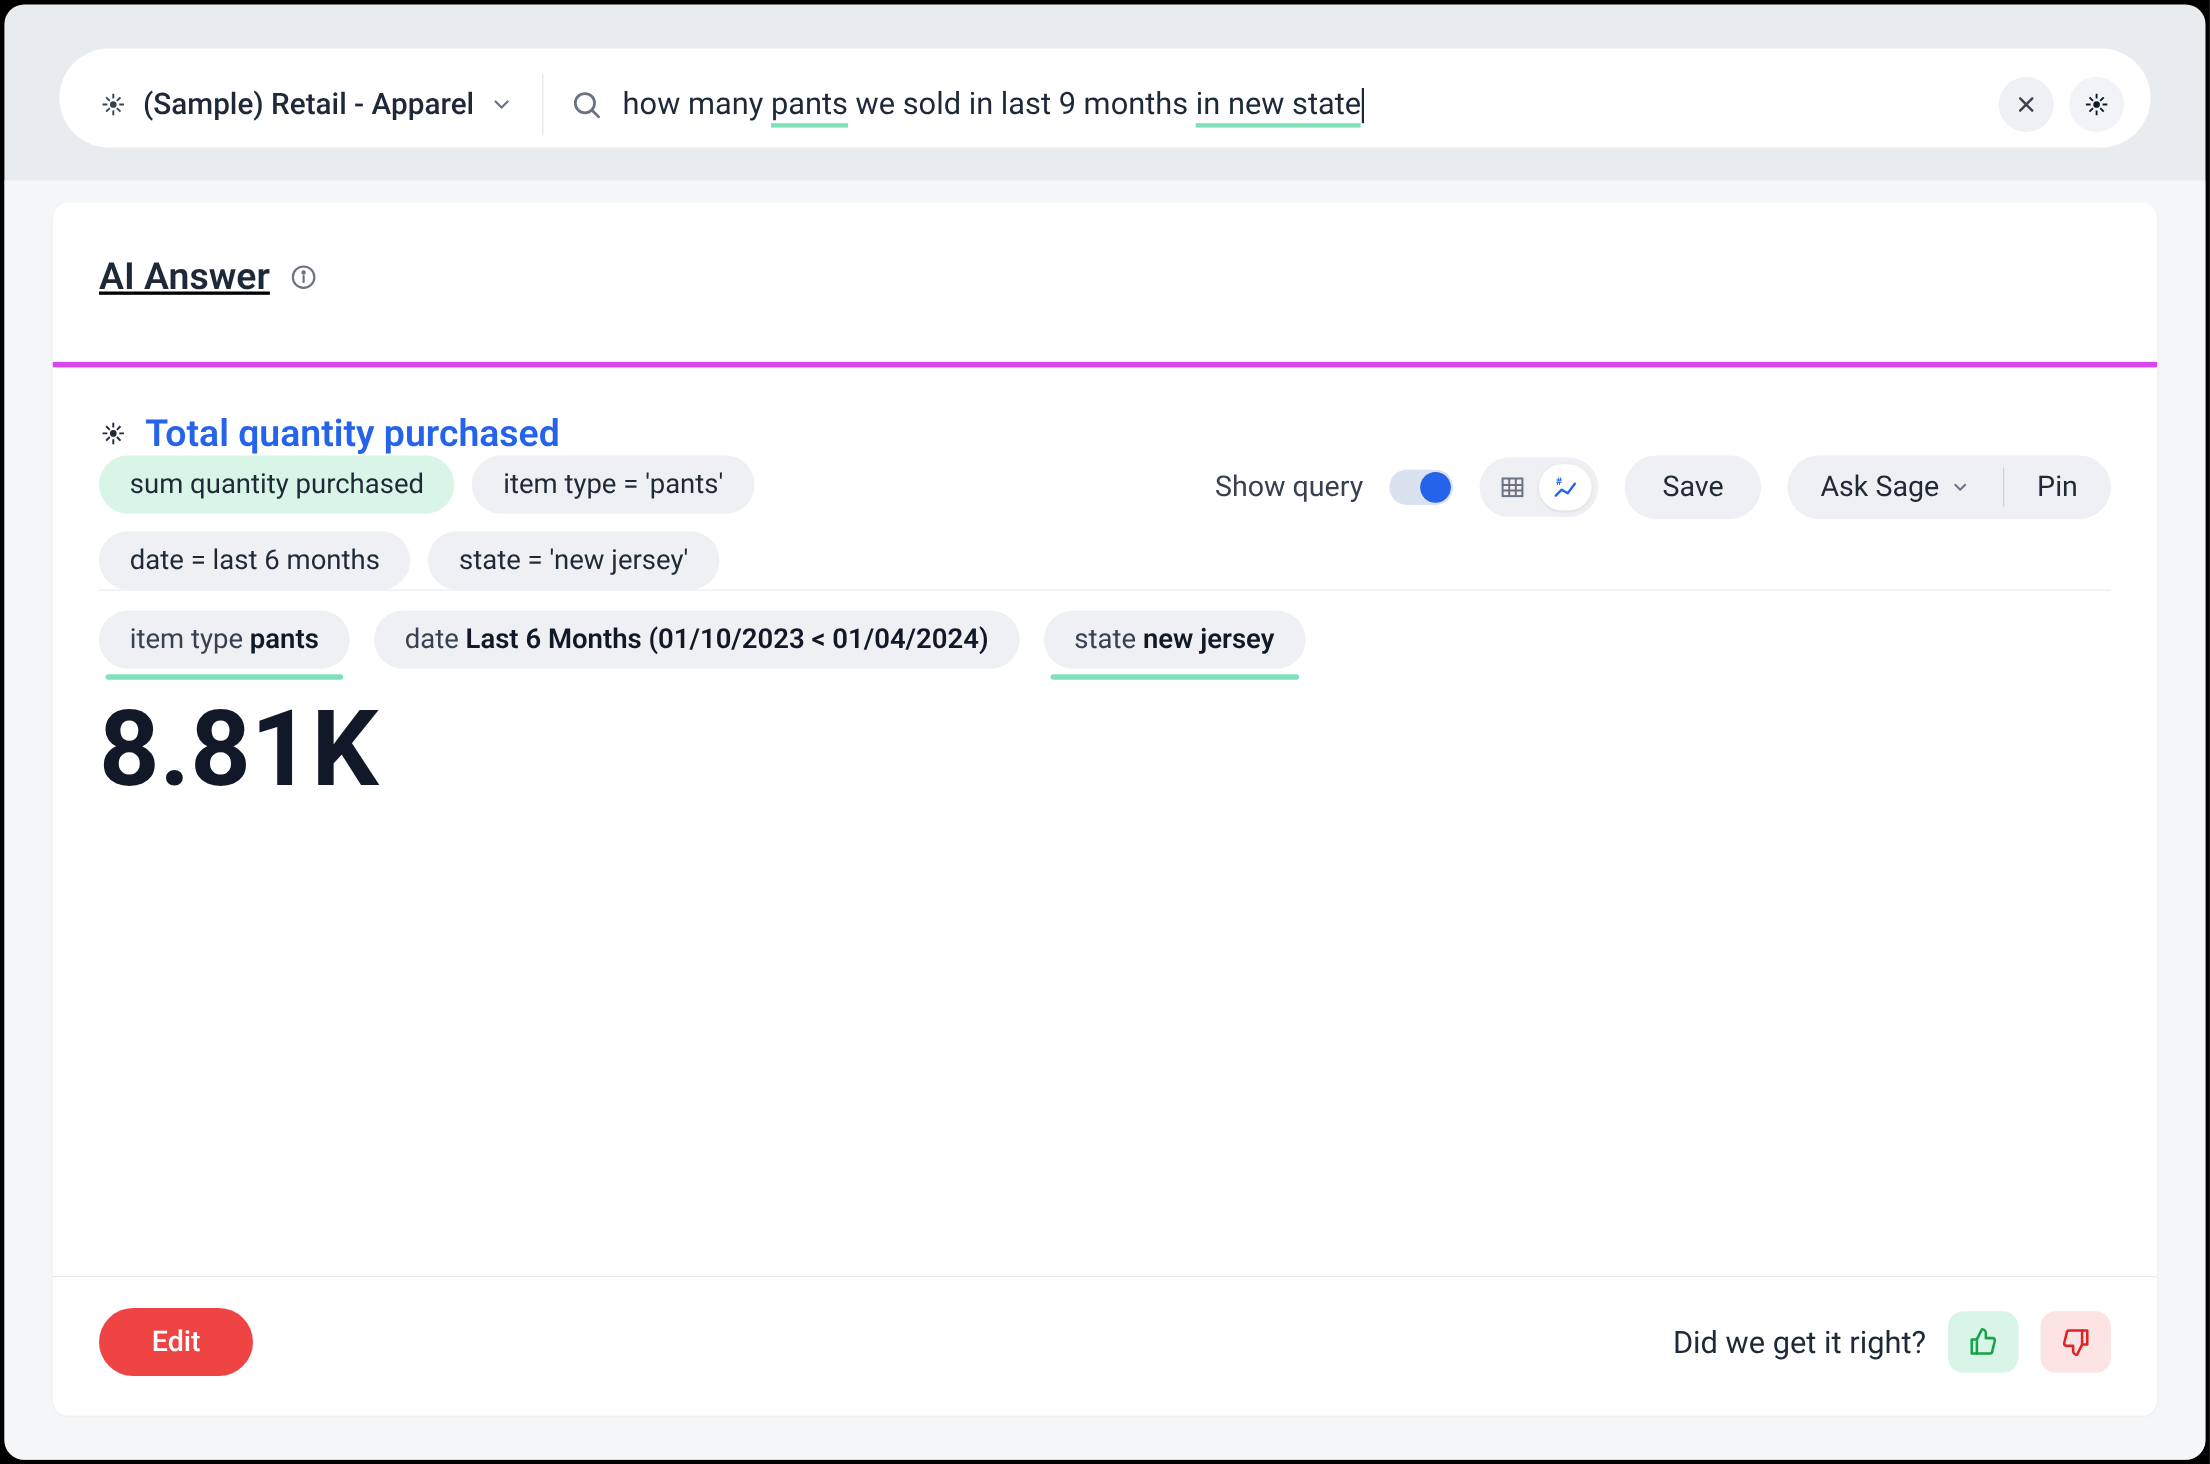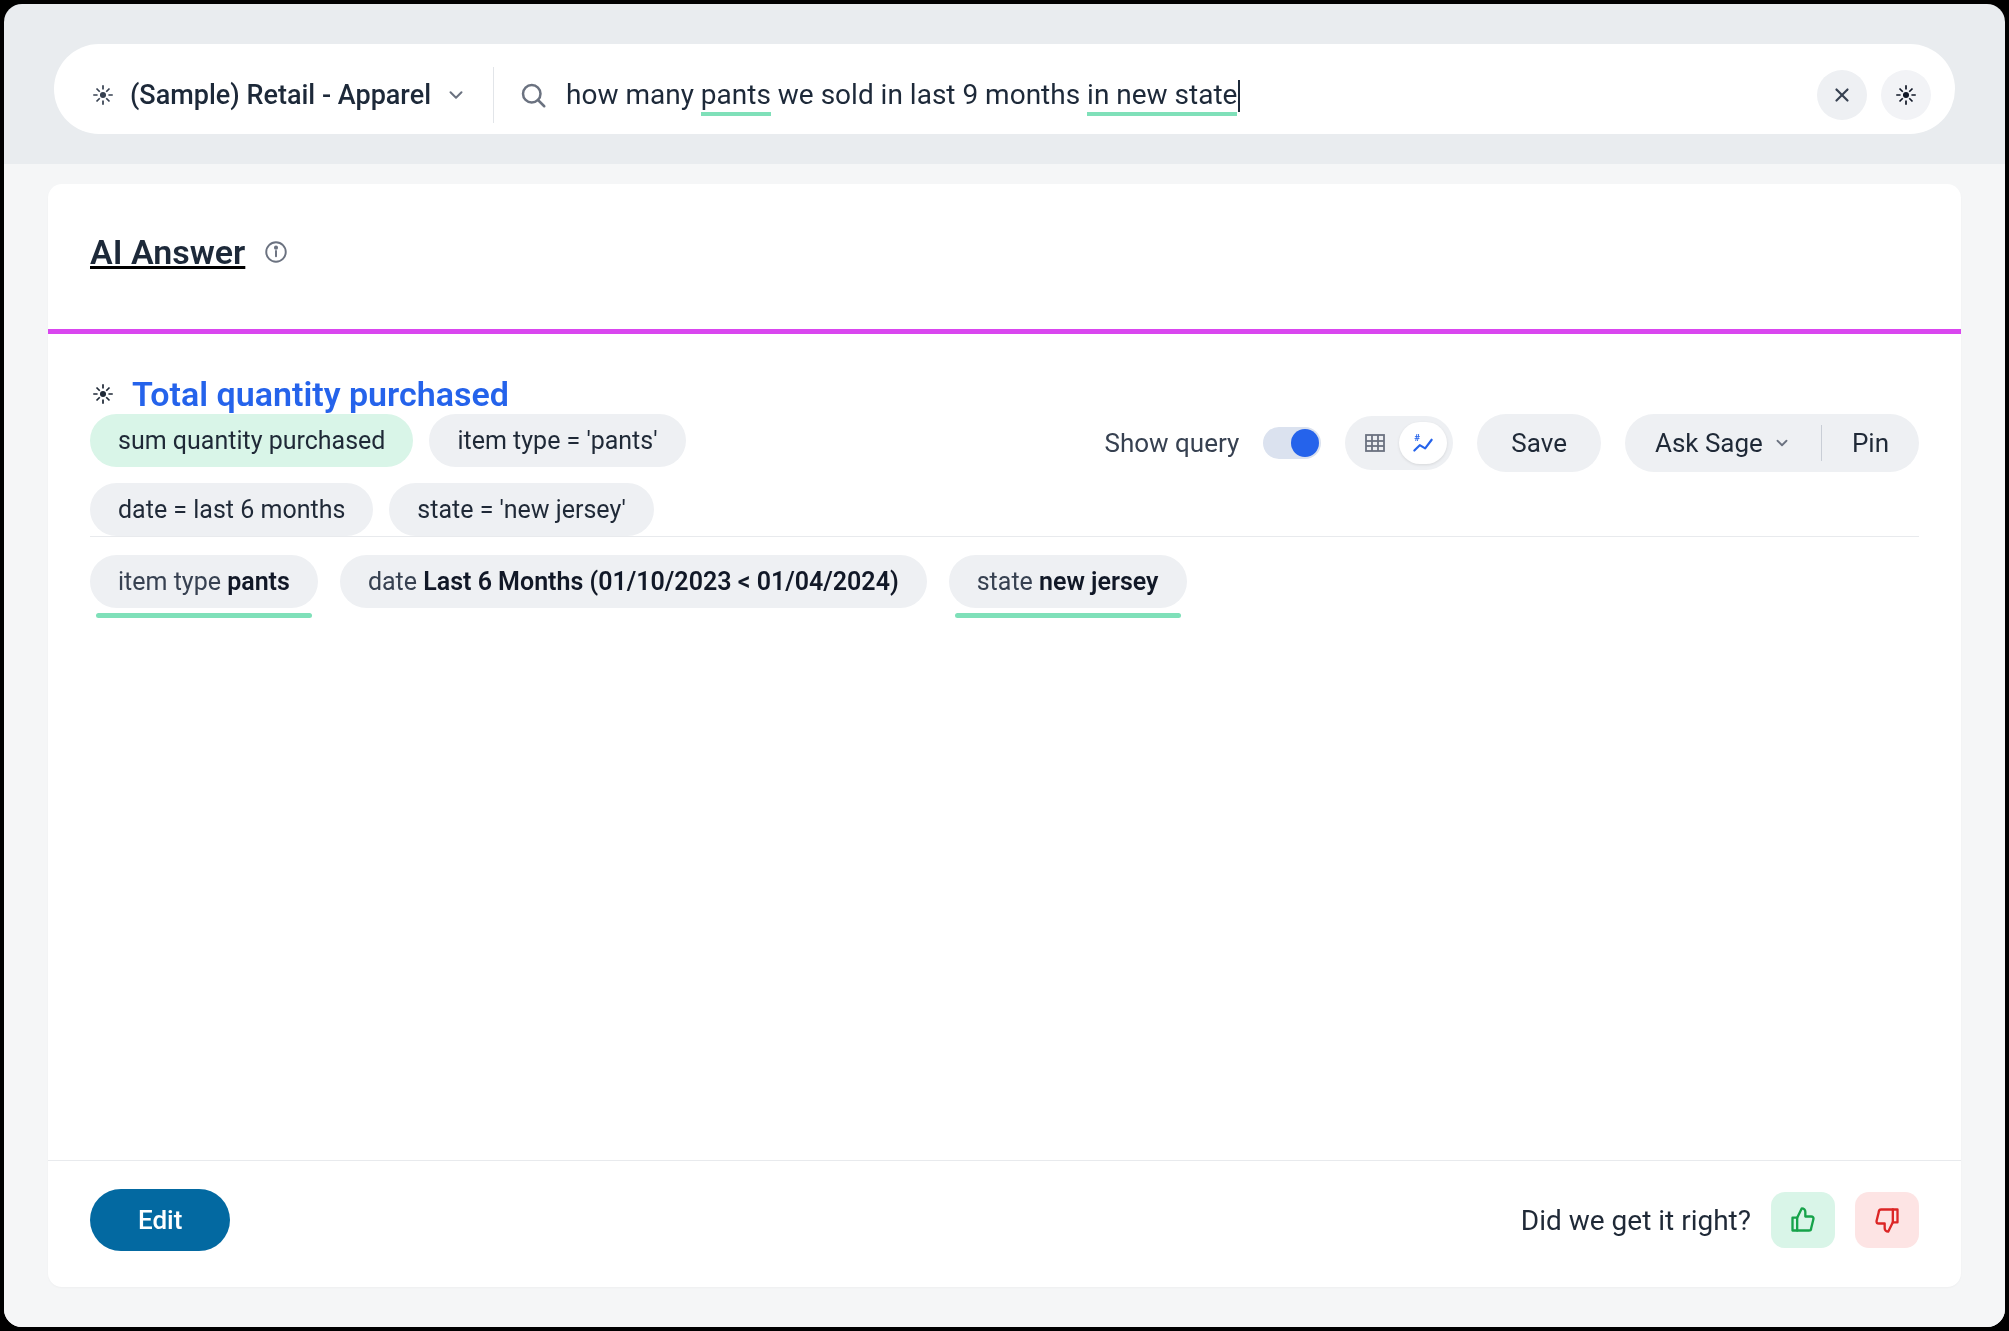--- a/index.html
+++ b/index.html
@@ -247,21 +247,21 @@
   color:#111827;
   margin-top: 18px;
 }
 .card-footer {
   border-top:1px solid #e8eaed;
   padding: 28px 42px 36px 42px;
   display:flex;
   align-items:center;
 }
 .edit-btn {
-  background:#0369a1;
+  background:#ef4444;
   color:#fff;
   border-radius:40px;
   padding: 16px 48px;
   font-size:26px;
   font-weight:500;
 }
 .feedback {
   margin-left:auto;
   display:flex;
   align-items:center;
@@ -417,20 +417,21 @@
           </span>
           <span class="filter-pill">
             <span>date </span><b>Last 6 Months (01/10/2023 &lt; 01/04/2024)</b>
           </span>
           <span class="filter-pill">
             <span>state </span><b>new jersey</b>
             <span class="ul"></span>
           </span>
         </div>
 
+        <div class="metric-value">8.81K</div>
         <div style="flex:1"></div>
       </div>
 
       <div class="card-footer">
         <div class="edit-btn">
           <span>Edit</span>
         </div>
         <div class="feedback">
           <span class="feedback-text">Did we get it right?</span>
           <div class="fb-btn fb-up">

